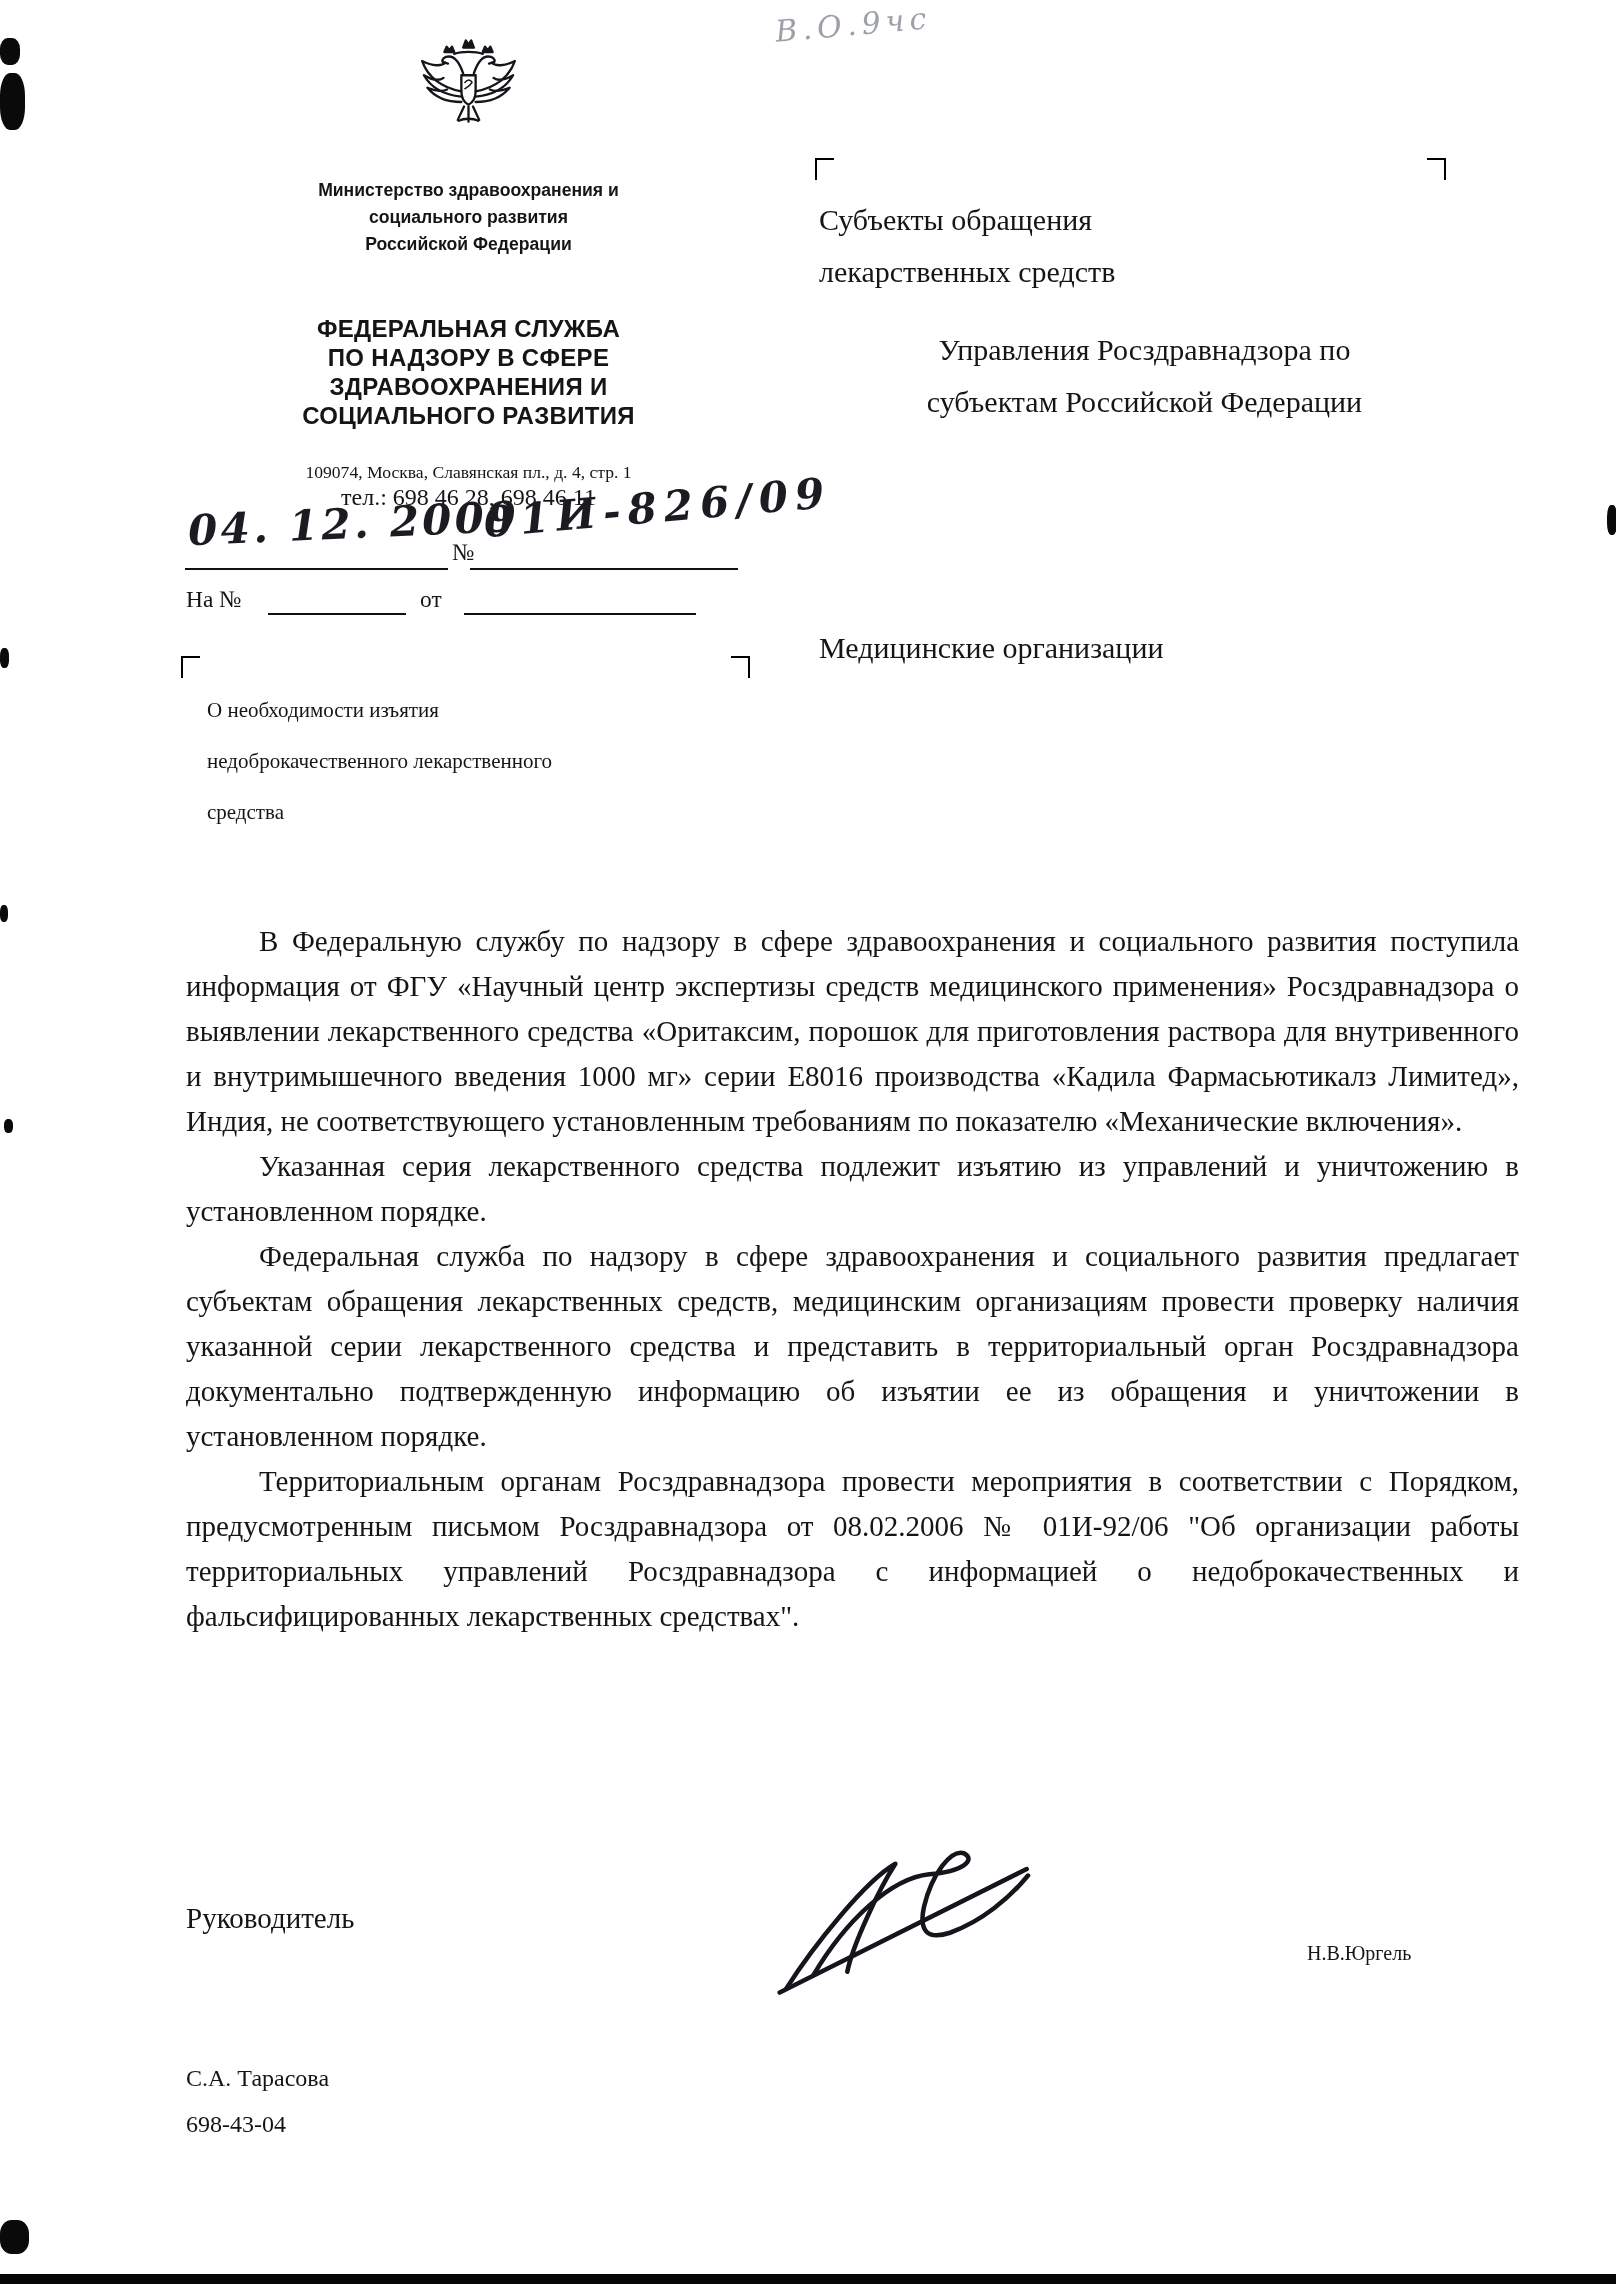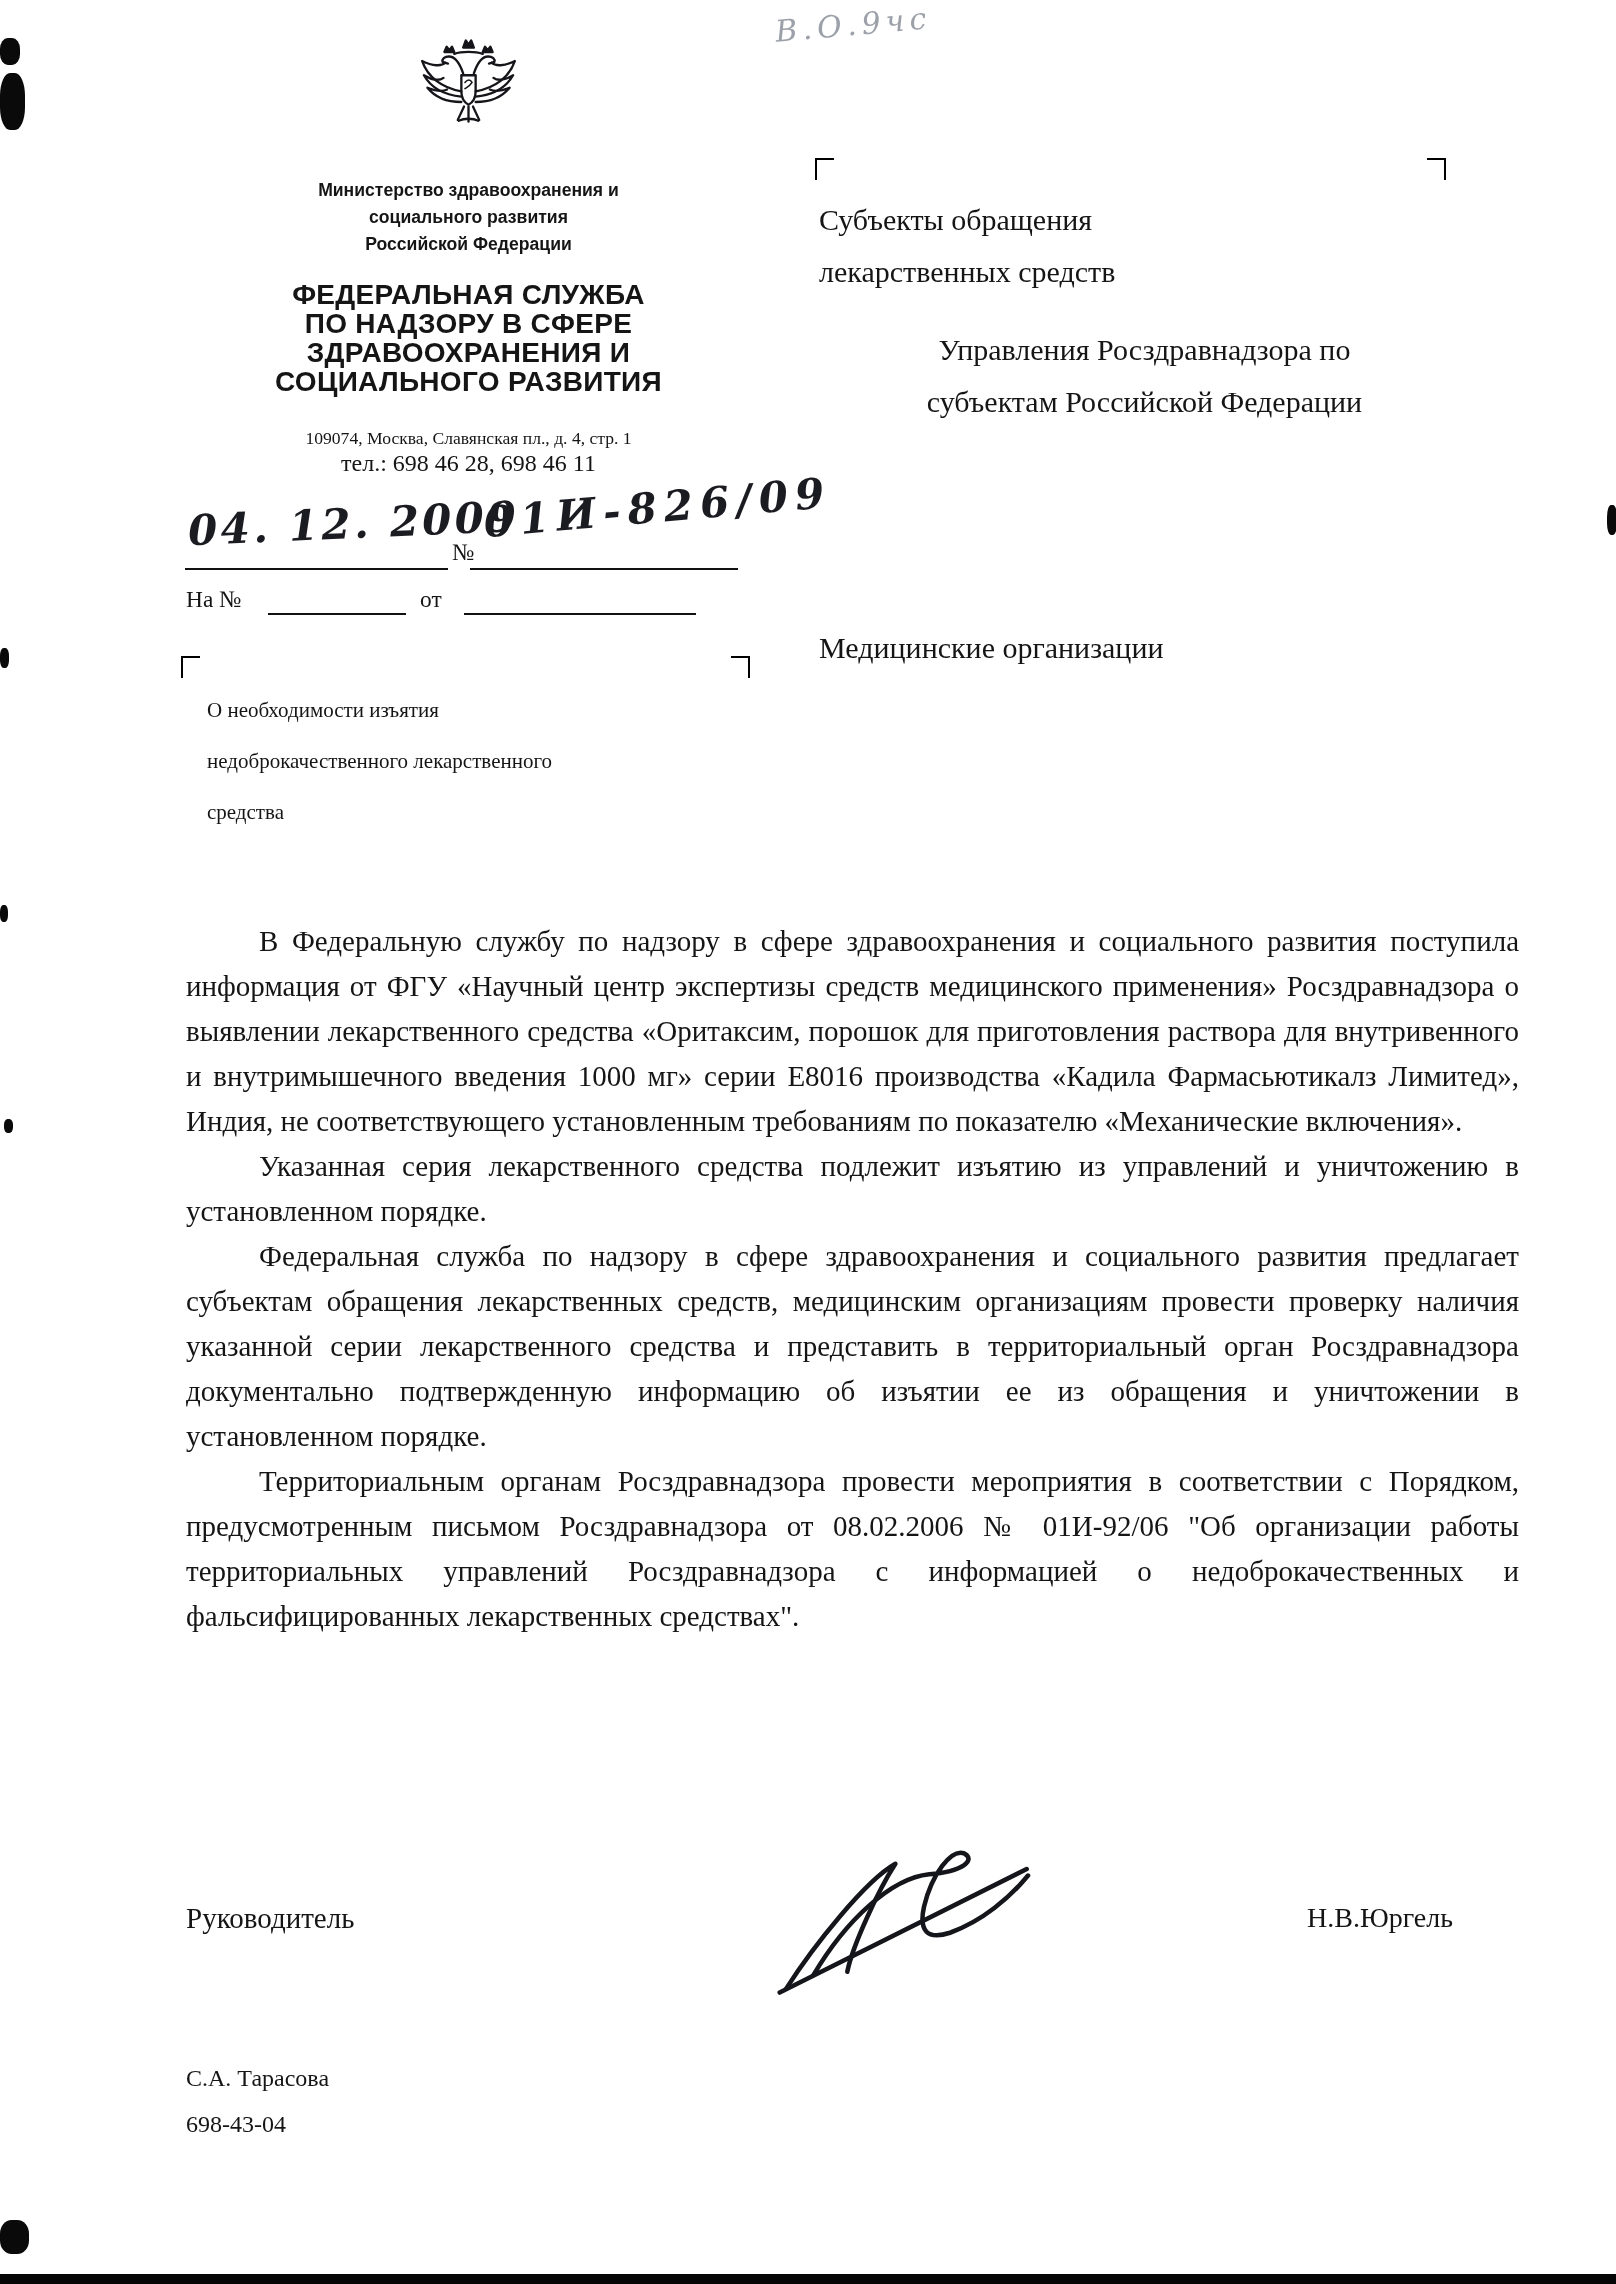--- a/index.html
+++ b/index.html
@@ -40,24 +40,24 @@
   .emblem { display: inline-block; height: 116px; }
   .ministry {
     margin-top: 23.4px;
     font-family: "Liberation Sans", sans-serif;
     font-weight: bold;
     font-size: 17.6px;
     line-height: 27px;
     white-space: pre-line;
   }
   .service {
-    margin-top: 22px;
+    margin-top: 56px;
     font-family: "Liberation Sans", sans-serif;
     font-weight: bold;
-    font-size: 28px;
+    font-size: 24px;
     line-height: 29px;
     letter-spacing: 0.3px;
     white-space: pre-line;
   }
   .address { margin-top: 30px; font-size: 17.6px; line-height: 25px; }
   .phone   { font-size: 24px; line-height: 25px; }
 
   
   .hw {
     position: absolute;
@@ -115,21 +115,21 @@
     left: 186px; top: 919px;
     width: 1333px;
     font-size: 29px;
     line-height: 45px;
     text-align: justify;
   }
   .body-text p { margin: 0; text-indent: 73px; }
 
   
   .sig-title { position: absolute; left: 186px;  top: 1902px; font-size: 29px; }
-  .sig-name  { position: absolute; left: 1307px; top: 1902px; font-size: 28px; }
+  .sig-name  { position: absolute; left: 1307px; top: 1942px; font-size: 20px; }
   .sig-scrawl { position: absolute; left: 768px; top: 1835px; }
 
   
   .exec-name  { position: absolute; left: 186px; top: 2065px; font-size: 24px; }
   .exec-phone { position: absolute; left: 186px; top: 2111px; font-size: 24px; }
 </style>
 </head>
 <body>
 
 <div class="page">

